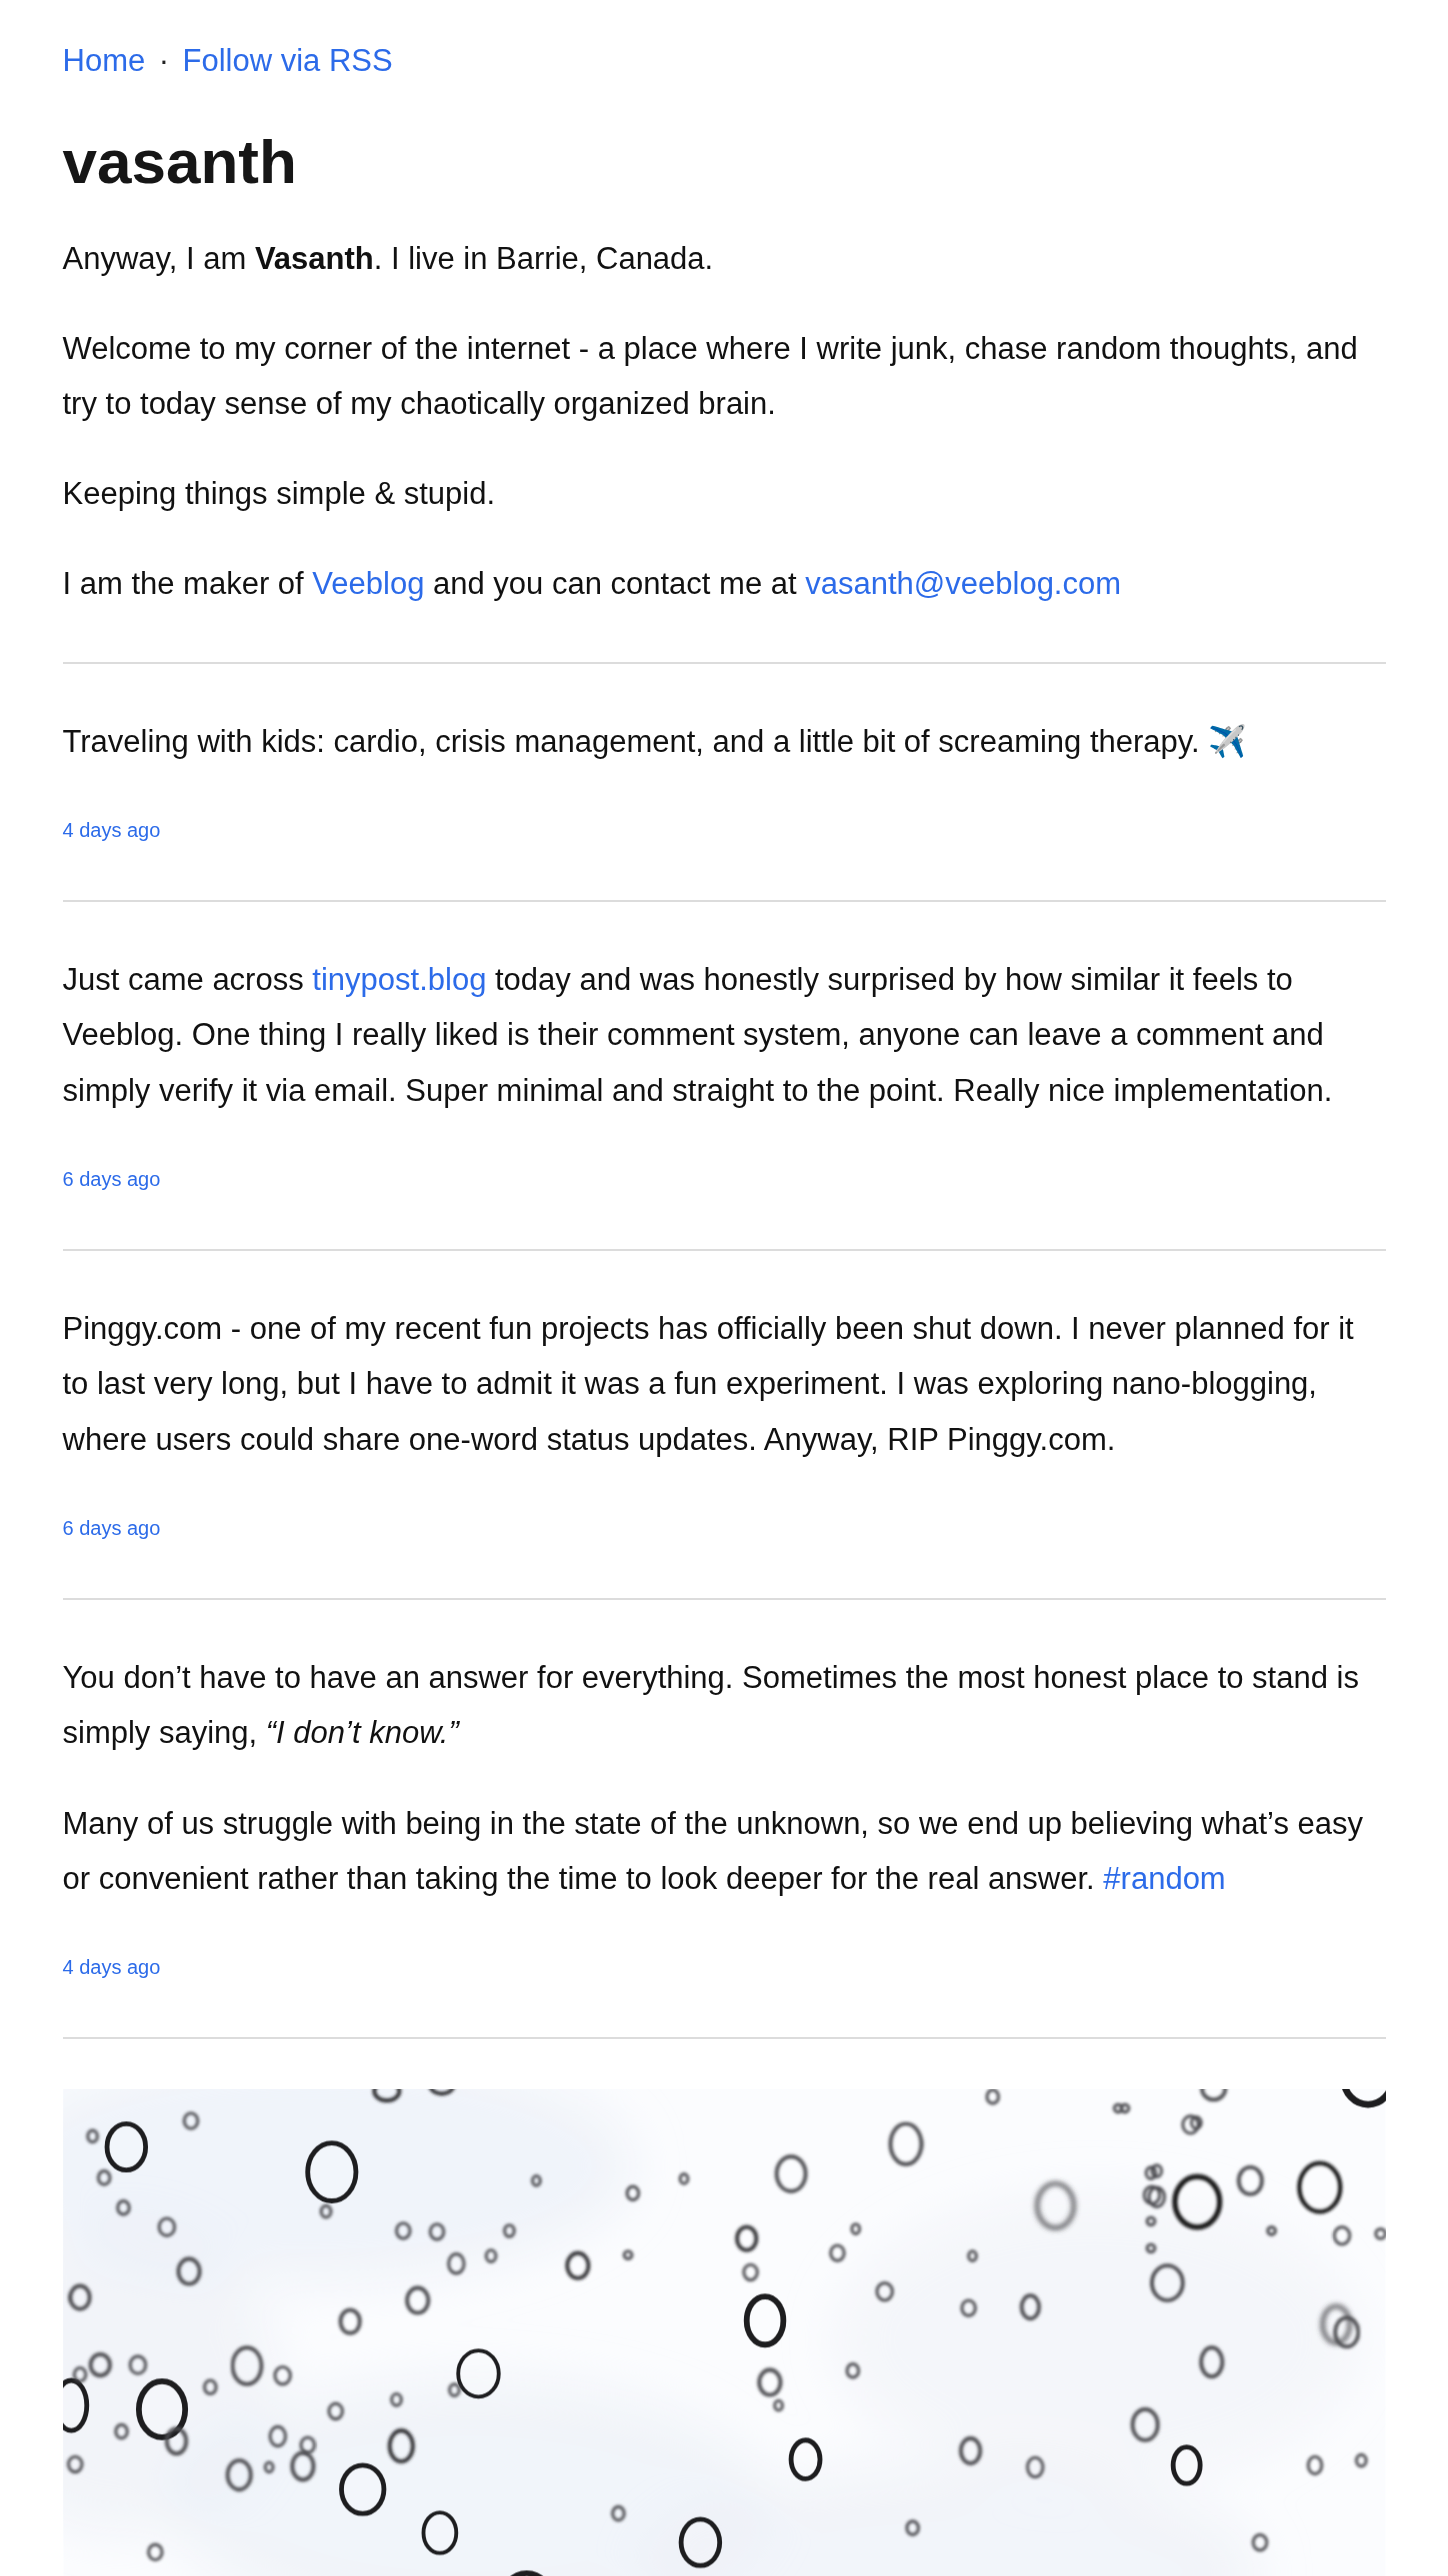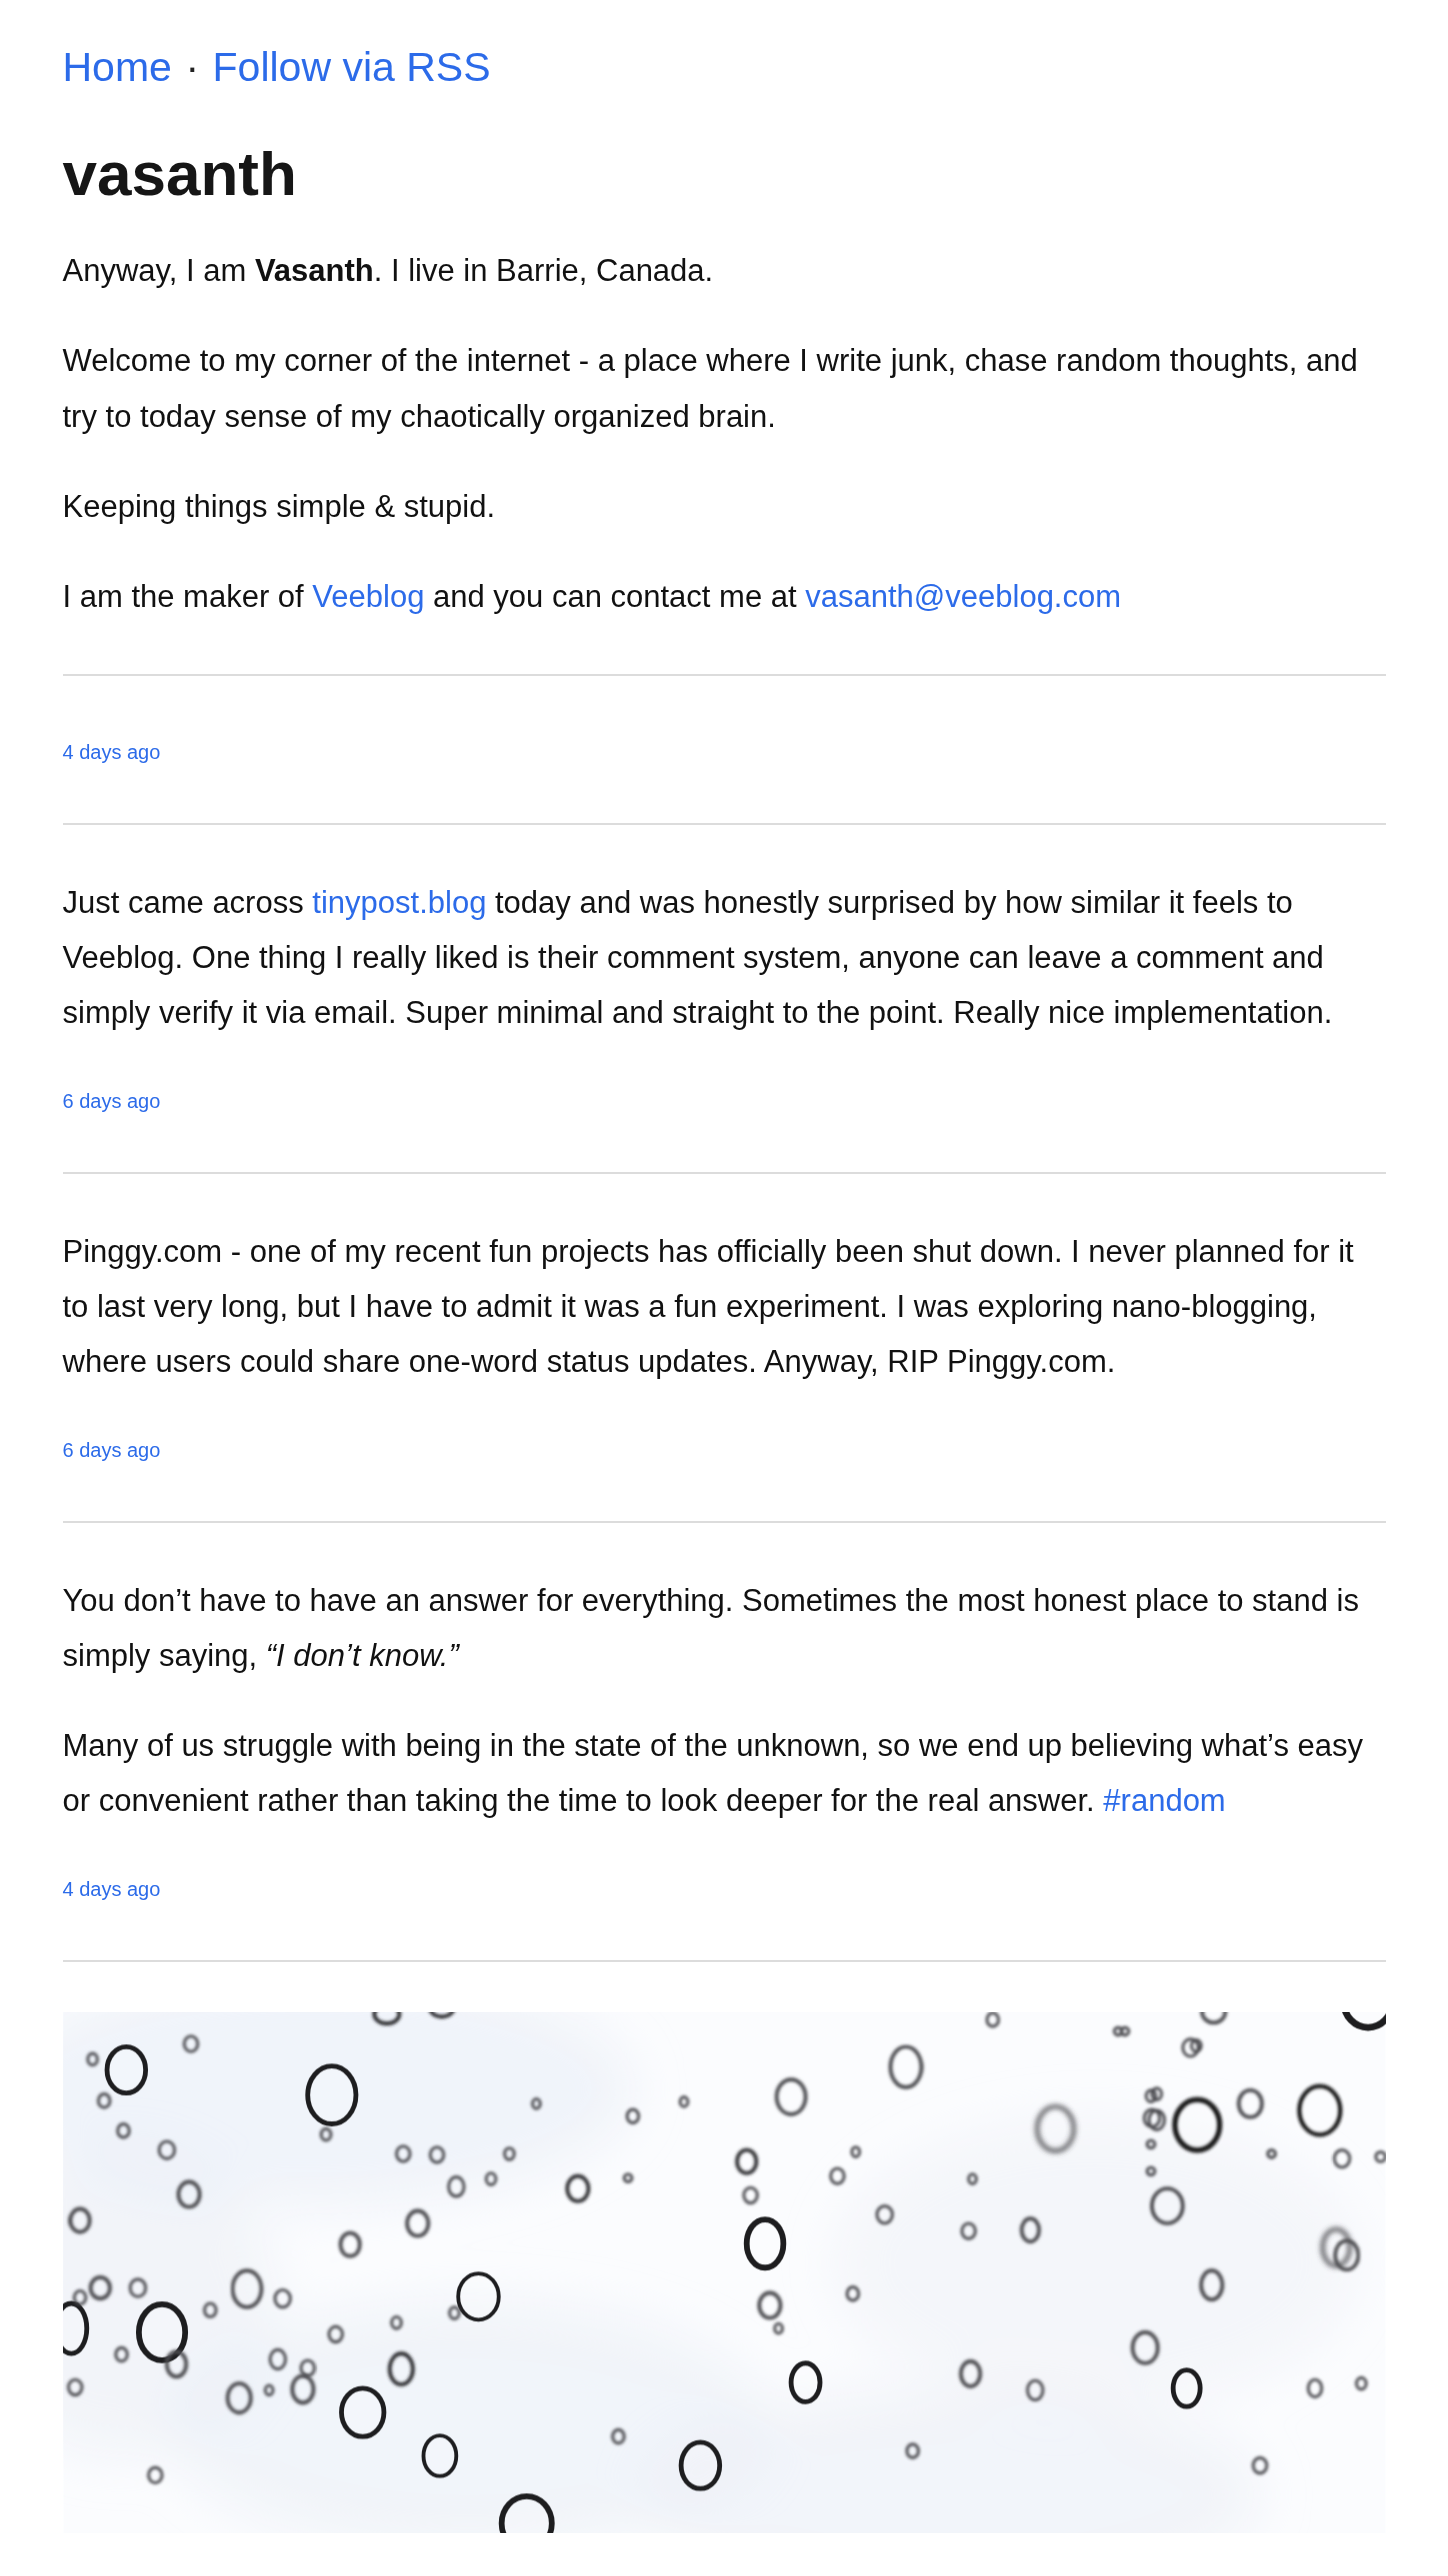--- a/index.html
+++ b/index.html
@@ -10,21 +10,21 @@
   }
   html,body{margin:0;padding:0;}
   body{
     width:1448px;height:2576px;overflow:hidden;
     background:#ffffff;color:var(--text);
     font-family:"Liberation Sans","DejaVu Sans",sans-serif;
     font-size:31px;line-height:1.78;
   }
   .page{width:1323px;margin:0 auto;padding-top:42px;}
   a{color:var(--link);text-decoration:none;cursor:pointer;}
-  nav.topnav{font-size:41px;line-height:1.25;}
+  nav.topnav{font-size:31px;line-height:1.25;}
   nav.topnav .sep{color:#222;margin:0 13.5px;}
   h1.site-title{font-size:62px;line-height:1.08;font-weight:bold;margin:48px 0 23px;color:#161616;}
   p{margin:35px 0;}
   em{font-style:italic;}
   strong{font-weight:bold;}
   .ts-row{margin:9.7px 0 0;line-height:1.5;}
   .ts-row a{font-size:20px;}
   hr.rule{border:none;border-top:2.9px solid var(--divider);margin:50px 0;height:0;}
   .hashtag{display:inline;}
   figure.photo{margin:37px 0 0;padding:0;line-height:0;}
@@ -44,20 +44,21 @@
   <section>
     <p><span>Anyway, I am </span><strong>Vasanth</strong><span>. I live in Barrie, Canada.</span></p>
     <p>Welcome to my corner of the internet - a place where I write junk, chase random thoughts, and try to today sense of my chaotically organized brain.</p>
     <p>Keeping things simple &amp; stupid.</p>
     <p><span>I am the maker of </span><a href="#">Veeblog</a><span> and you can contact me at </span><a href="#">vasanth@veeblog.com</a></p>
   </section>
 
   <hr class="rule">
 
   <article>
+    <p><span>Traveling with kids: cardio, crisis management, and a little bit of screaming therapy. </span><span>✈️</span></p>
     <div class="ts-row"><a href="#">4 days ago</a></div>
   </article>
 
   <hr class="rule">
 
   <article>
     <p><span>Just came across </span><a href="#">tinypost.blog</a><span> today and was honestly surprised by how similar it feels to Veeblog. One thing I really liked is their comment system, anyone can leave a comment and simply verify it via email. Super minimal and straight to the point. Really nice implementation.</span></p>
     <div class="ts-row"><a href="#">6 days ago</a></div>
   </article>
 

